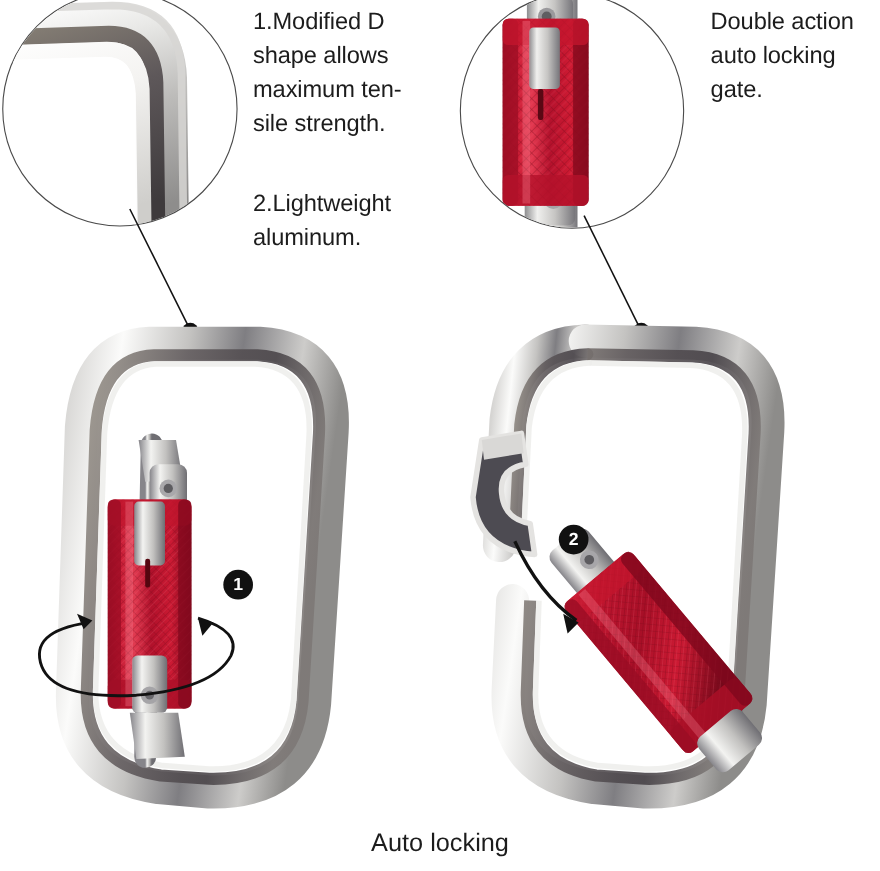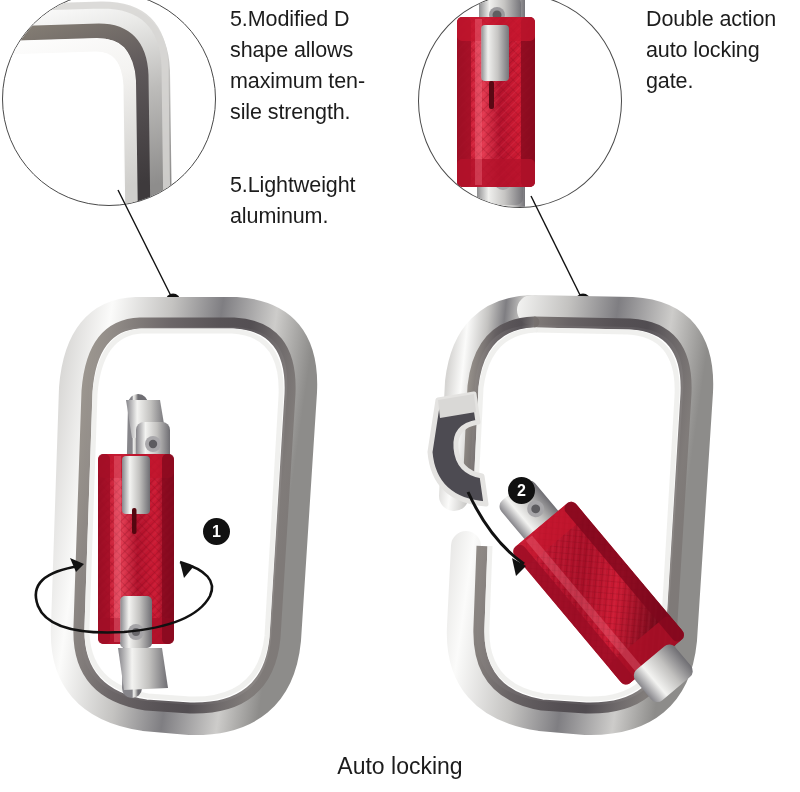--- a/index.html
+++ b/index.html
@@ -376,25 +376,25 @@
       <g>
         <path d="M 48 196 Q 70 244 104 268" fill="none" stroke="#111111" stroke-width="3"></path>
         <path d="M 106 270 L 92 262 L 96 280 Z" fill="#111111"></path>
       </g>
     </svg>
   </div>
 
   <div class="step-badge" id="step-badge-1">1</div>
   <div class="step-badge" id="step-badge-2">2</div>
 
-  <div class="callout-text" id="feature-text-1">5.Modified D
+  <div class="callout-text" id="feature-text-1">1.Modified D
 shape allows
 maximum ten-
 sile strength.</div>
-  <div class="callout-text" id="feature-text-2">5.Lightweight
+  <div class="callout-text" id="feature-text-2">2.Lightweight
 aluminum.</div>
   <div class="callout-text" id="feature-text-3">Double action
 auto locking
 gate.</div>
 
   <div id="bottom-caption">Auto locking</div>
 
 </div>
 
 </body></html>

